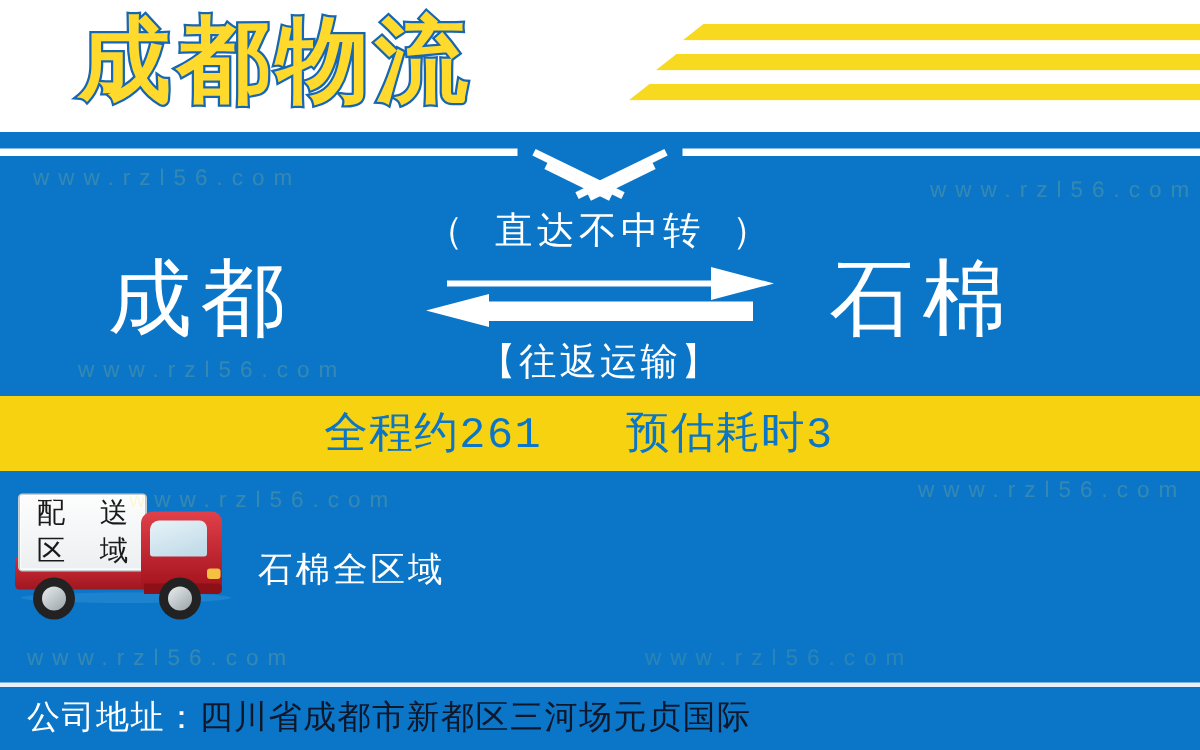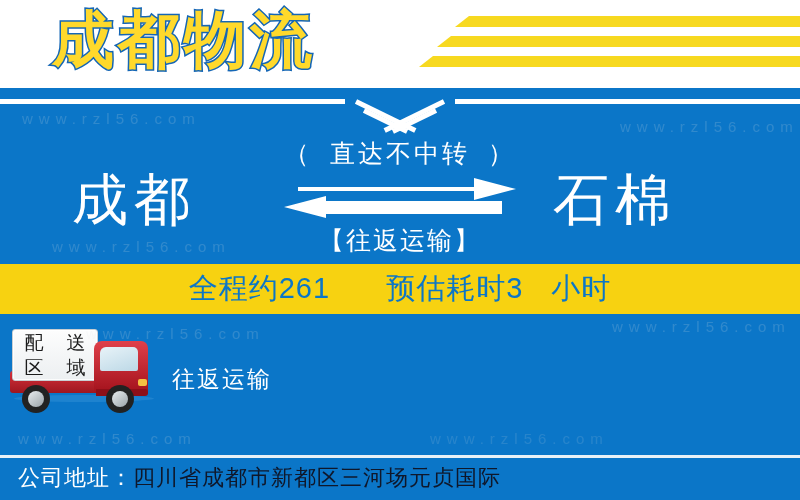--- a/index.html
+++ b/index.html
@@ -97,21 +97,21 @@
   }
 
   
   .info-bar{
     position:absolute;left:0;top:264px;width:800px;height:50px;
     background:#f7d211;z-index:4;
     display:flex;align-items:center;justify-content:center;
   }
   .info-bar .seg{
     color:#0b76c8;font-size:29px;letter-spacing:1px;
-    font-family:Liberation Sans, sans-serif;
+    font-family:Liberation Mono, monospace;
     white-space:nowrap;
   }
   .sp{display:inline-block;width:28px;}
 
   
   .truck{
     position:absolute;left:8px;top:327px;width:152px;height:80px;
   }
   .truck-shadow{
     position:absolute;left:6px;top:68px;width:140px;height:7px;
@@ -180,21 +180,21 @@
   .addr{
     position:absolute;left:18px;top:463px;
     font-size:22px;letter-spacing:1px;white-space:nowrap;
     font-family:"DejaVu Sans","Liberation Sans",sans-serif;
   }
   .addr .lbl{color:#ffffff;}
   .addr .val{color:#0f172a;}
 
   
   .wm{
-    position:absolute;color:#e5e5e5;opacity:.17;
+    position:absolute;color:#fde047;opacity:.17;
     font-size:15px;letter-spacing:6px;white-space:nowrap;
     font-family:"Liberation Sans","DejaVu Sans",sans-serif;
     z-index:3;pointer-events:none;
   }
   .wm1{left:22px;top:110px;}
   .wm2{left:620px;top:118px;}
   .wm3{left:52px;top:238px;}
   .wm4{left:612px;top:318px;}
   .wm5{left:86px;top:325px;}
   .wm6{left:18px;top:430px;}
@@ -240,41 +240,40 @@
     <div class="arrow-l"></div>
   </div>
   <div class="round-trip">【往返运输】</div>
 
   <div class="info-bar">
     <span class="seg">全程约261</span>
     <span class="sp"></span>
     <span class="sp"></span>
     <span class="seg">预估耗时3</span>
     <span class="sp"></span>
-    <span class="seg">小时</span>
   </div>
 
   <div class="truck">
     <div class="truck-shadow"></div>
     <div class="cargo-body"></div>
     <div class="cargo-box">
       <div class="cargo-grid">
         <span>配</span>
         <span>送</span>
         <span>区</span>
         <span>域</span>
       </div>
     </div>
     <div class="cab"></div>
     <div class="cab-window"></div>
     <div class="headlight"></div>
     <div class="bumper"></div>
     <div class="wheel w1"></div>
     <div class="wheel w2"></div>
   </div>
-  <div class="area-label">往返运输</div>
+  <div class="area-label">石棉全区域</div>
 
   <div class="bottom-rule"></div>
   <div class="addr">
     <span class="lbl">公司地址：</span><span class="val">四川省成都市新都区三河场元贞国际</span>
   </div>
 
 </div>
 
 </body></html>

